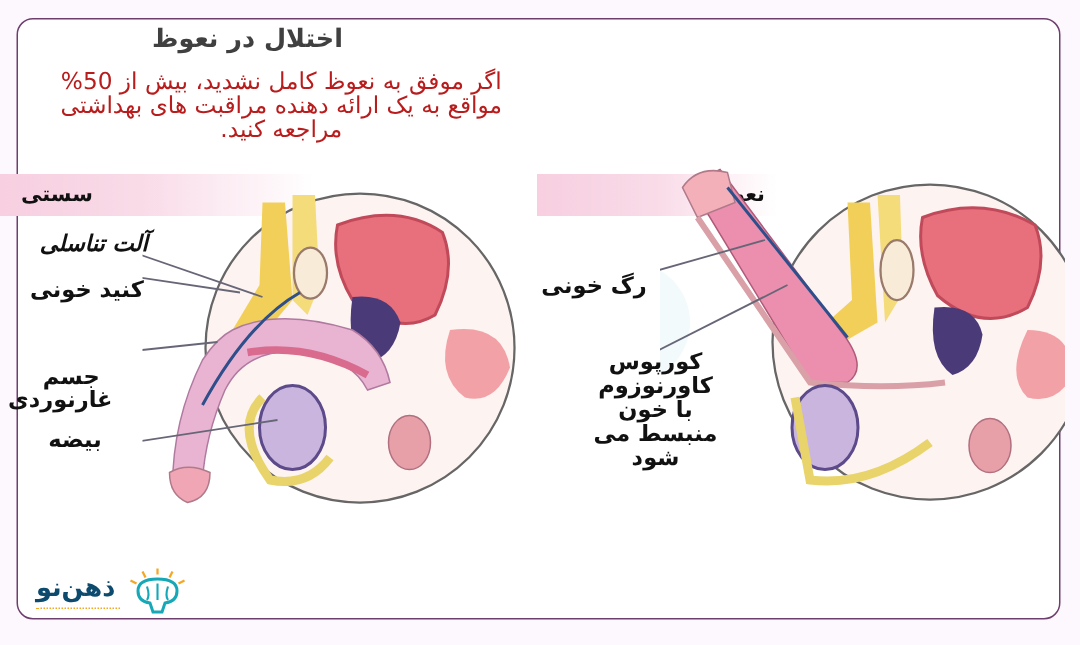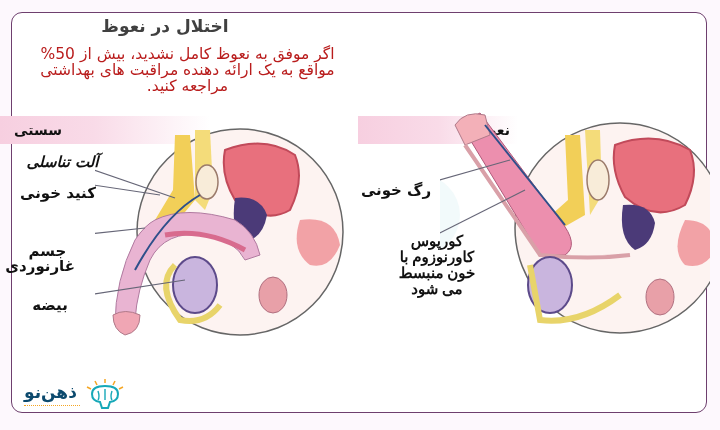--- a/index.html
+++ b/index.html
@@ -79,21 +79,21 @@
 
   <line x1="-30" y1="40" x2="80" y2="78" stroke="#667" stroke-width="1.2"></line>
   <line x1="-15" y1="63" x2="65" y2="75" stroke="#667" stroke-width="1.2"></line>
   <line x1="-35" y1="117" x2="50" y2="108" stroke="#667" stroke-width="1.2"></line>
   <line x1="-20" y1="177" x2="90" y2="160" stroke="#667" stroke-width="1.2"></line>
 </svg>
 
 <div class="lbl" style="left:10px;top:155px;width:105px;font-style:italic;">آلت تناسلی</div>
 <div class="lbl" style="left:18px;top:186px;width:80px;">کنید خونی</div>
 <div class="lbl" style="left:20px;top:228px;width:55px;margin-top:16px;">جسم غارنوردی</div>
-<div class="lbl" style="left:25px;top:298px;width:50px;">بیضه</div>
+<div class="lbl" style="left:25px;top:286px;width:50px;">بیضه</div>
 
 <svg class="diagram" style="left:440px;top:105px" width="270" height="240" viewBox="0 0 270 240">
   <circle cx="-20" cy="110" r="40" fill="#e6f5f7" opacity="0.5"></circle>
 
   <circle cx="180" cy="123" r="105" fill="#fdf3f1" stroke="#666" stroke-width="1.5"></circle>
 
   <path d="M125 30 L140 30 L145 110 L110 130 L100 120 L128 95 Z" fill="#f2cf58"></path>
   <path d="M145 25 L160 25 L162 90 L150 110 Z" fill="#f4dc7a"></path>
 
   <path d="M175 40 Q215 25 250 45 Q260 70 245 100 Q215 118 185 92 Q170 65 175 40 Z" fill="#e8707d" stroke="#c14a5a" stroke-width="2"></path>
@@ -111,21 +111,21 @@
   <path d="M90 160 L100 215 Q140 220 180 190" stroke="#e8d46a" stroke-width="6" fill="none"></path>
 
   <path d="M245 115 Q275 115 275 145 Q265 165 245 160 Q230 145 245 115 Z" fill="#f2a2a6"></path>
   <ellipse cx="220" cy="192" rx="14" ry="18" fill="#e8a0a8" stroke="#b07080"></ellipse>
 
   <line x1="-4" y1="76" x2="70" y2="55" stroke="#667" stroke-width="1.2"></line>
   <line x1="-10" y1="133" x2="85" y2="85" stroke="#667" stroke-width="1.2"></line>
 </svg>
 
 <div class="lbl" style="left:360px;top:172px;width:72px;margin-top:11px;">رگ خونی</div>
-<div class="lbl" style="left:392px;top:233px;width:90px;line-height:16px;font-family:Liberation Serif, serif;">کورپوس کاورنوزوم با خون منبسط می شود</div>
+<div class="lbl" style="left:392px;top:233px;width:90px;line-height:16px;">کورپوس کاورنوزوم با خون منبسط می شود</div>
 
 <div class="logo">
   <span class="logo-text">ذهن‌نو</span>
   <svg style="position:absolute;left:62px;top:0" width="46" height="32" viewBox="0 0 46 32">
     <g stroke="#f5a623" stroke-width="1.5">
       <line x1="23" y1="1" x2="23" y2="5"></line>
         <line x1="13" y1="3" x2="15" y2="7"></line>
         <line x1="33" y1="3" x2="31" y2="7"></line>
       <line x1="5" y1="9" x2="9" y2="11"></line>
         <line x1="41" y1="9" x2="37" y2="11"></line>

